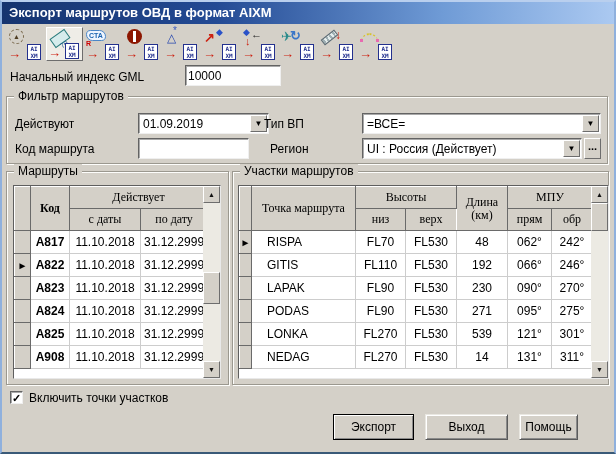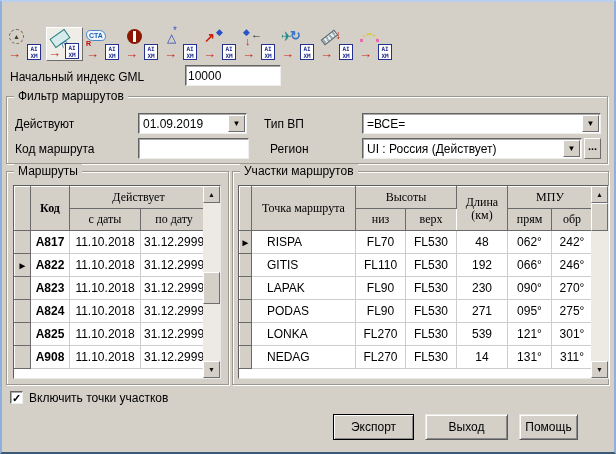--- a/index.html
+++ b/index.html
@@ -132,20 +132,23 @@
     box-shadow: inset 1px 1px 0 #fff, inset -1px -1px 0 #8a8a8a;
     text-align:center; font-family:"Liberation Sans", sans-serif; color:#000; padding:0;
   }
   .pbtn.default { border:1px solid #000; }
 </style>
 </head>
 <body>
 
 <div class="window">
 
+  <div class="titlebar">
+    <span>Экспорт маршрутов ОВД в формат AIXM</span>
+  </div>
 
   <div class="toolbar">
       <div class="tbtn">
         <span class="glyph">
           <i class="bcn">▲</i>
         </span>
         <span class="tb-arrow">→</span>
         <span class="badge">
           <span>AI</span>
           <span>XM</span>
@@ -252,21 +255,21 @@
 
   <span class="lbl" style="left:8px; top:68px;text-align:right;">Начальный индекс GML</span>
   <div class="tbox" style="left:183px; top:63px; width:96px;">
     <input value="10000" style="">
   </div>
 
   <div class="groupbox" style="left:4px; top:94px; width:602px; height:68px;">
     <span class="gb-title">Фильтр маршрутов</span>
   </div>
   <span class="lbl" style="left:13px; top:115px;">Действуют</span>
-  <div class="combo" style="left:136px; top:111px; width:109px;">
+  <div class="combo" style="left:136px; top:111px; width:131px;">
     <span class="val">01.09.2019</span>
     <span class="dbtn">▼</span>
   </div>
   <span class="lbl" style="left:13px; top:140px;">Код маршрута</span>
   <div class="tbox" style="left:136px; top:136px; width:111px;">
     <input value="" style="">
   </div>
   <span class="lbl" style="left:262px; top:115px;">Тип ВП</span>
   <div class="combo" style="left:360px; top:111px; width:239px;padding-left:16px;">
     <span class="val">=ВСЕ=</span>

